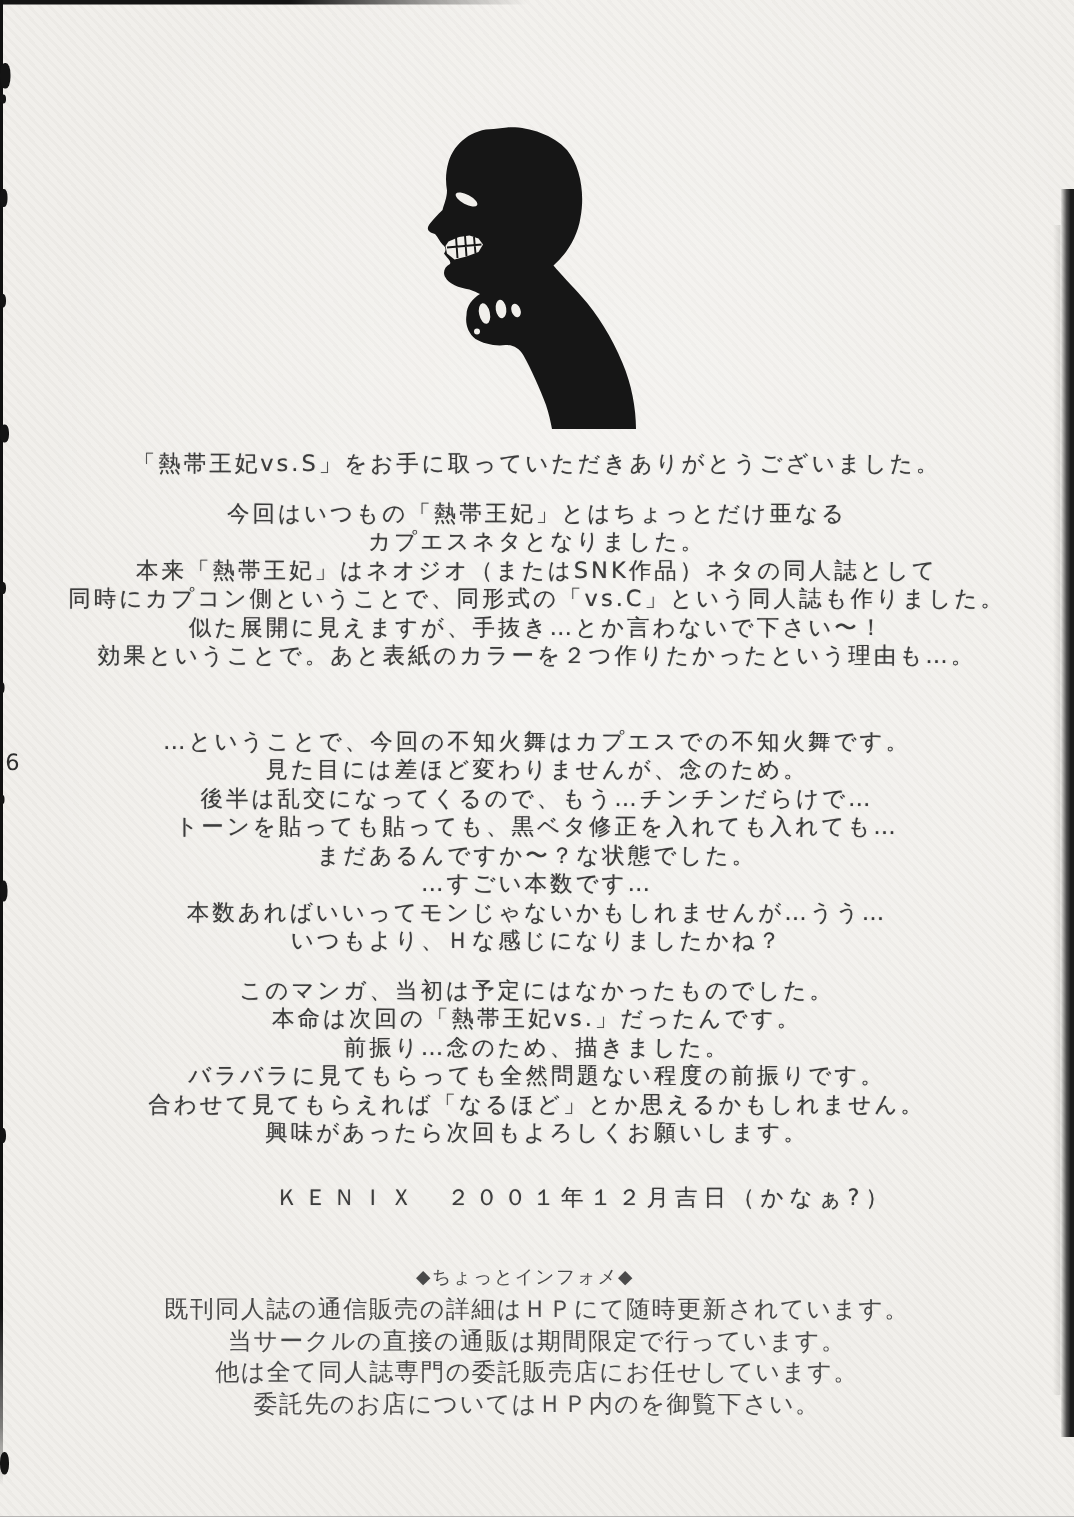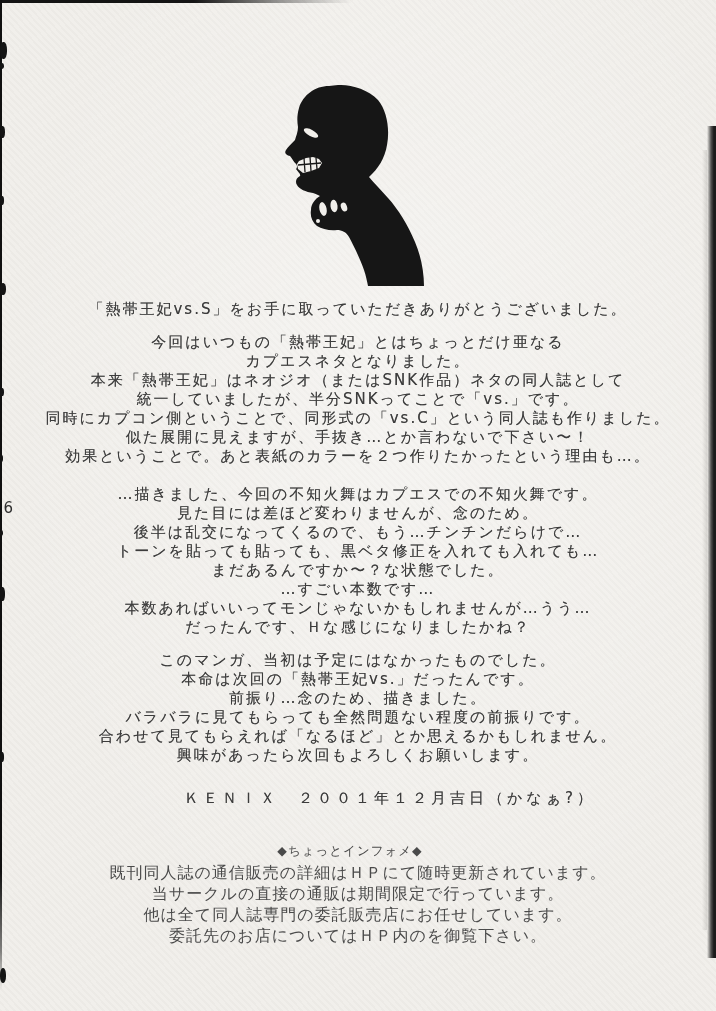--- a/index.html
+++ b/index.html
@@ -110,35 +110,34 @@
   <div class="pagenum">26</div>
 
   <div class="tblock" style="top:300px">
       <div class="tline">「熱帯王妃vs.S」をお手に取っていただきありがとうございました。</div>
     </div>
 
   <div class="tblock" style="top:333px">
       <div class="tline">今回はいつもの「熱帯王妃」とはちょっとだけ亜なる</div>
       <div class="tline">カプエスネタとなりました。</div>
       <div class="tline">本来「熱帯王妃」はネオジオ（またはSNK作品）ネタの同人誌として</div>
-      <div class="tline">統一していましたが、半分SNKってことで「vs.」です。</div>
       <div class="tline">同時にカプコン側ということで、同形式の「vs.C」という同人誌も作りました。</div>
       <div class="tline">似た展開に見えますが、手抜き…とか言わないで下さい〜！</div>
       <div class="tline">効果ということで。あと表紙のカラーを２つ作りたかったという理由も…。</div>
     </div>
 
   <div class="tblock" style="top:485px">
-      <div class="tline">…描きました、今回の不知火舞はカプエスでの不知火舞です。</div>
+      <div class="tline">…ということで、今回の不知火舞はカプエスでの不知火舞です。</div>
       <div class="tline">見た目には差ほど変わりませんが、念のため。</div>
       <div class="tline">後半は乱交になってくるので、もう…チンチンだらけで…</div>
       <div class="tline">トーンを貼っても貼っても、黒ベタ修正を入れても入れても…</div>
       <div class="tline">まだあるんですか〜？な状態でした。</div>
       <div class="tline">…すごい本数です…</div>
       <div class="tline">本数あればいいってモンじゃないかもしれませんが…うう…</div>
-      <div class="tline">だったんです、Ｈな感じになりましたかね？</div>
+      <div class="tline">いつもより、Ｈな感じになりましたかね？</div>
     </div>
 
   <div class="tblock" style="top:651px">
       <div class="tline">このマンガ、当初は予定にはなかったものでした。</div>
       <div class="tline">本命は次回の「熱帯王妃vs.」だったんです。</div>
       <div class="tline">前振り…念のため、描きました。</div>
       <div class="tline">バラバラに見てもらっても全然問題ない程度の前振りです。</div>
       <div class="tline">合わせて見てもらえれば「なるほど」とか思えるかもしれません。</div>
       <div class="tline">興味があったら次回もよろしくお願いします。</div>
     </div>

